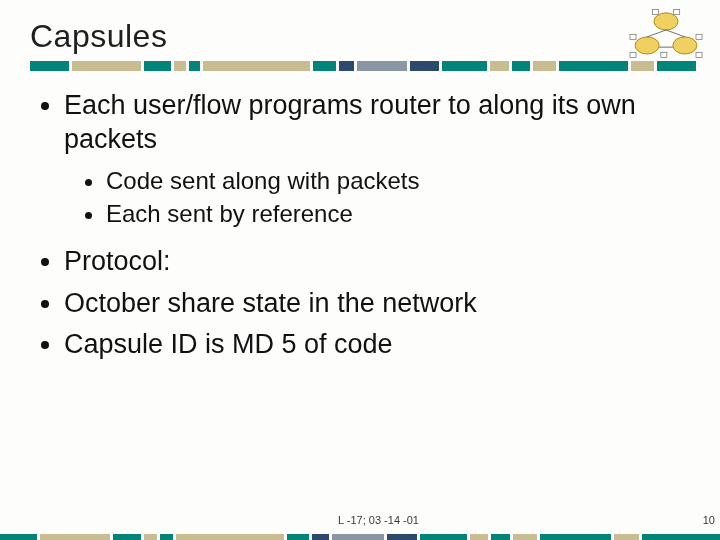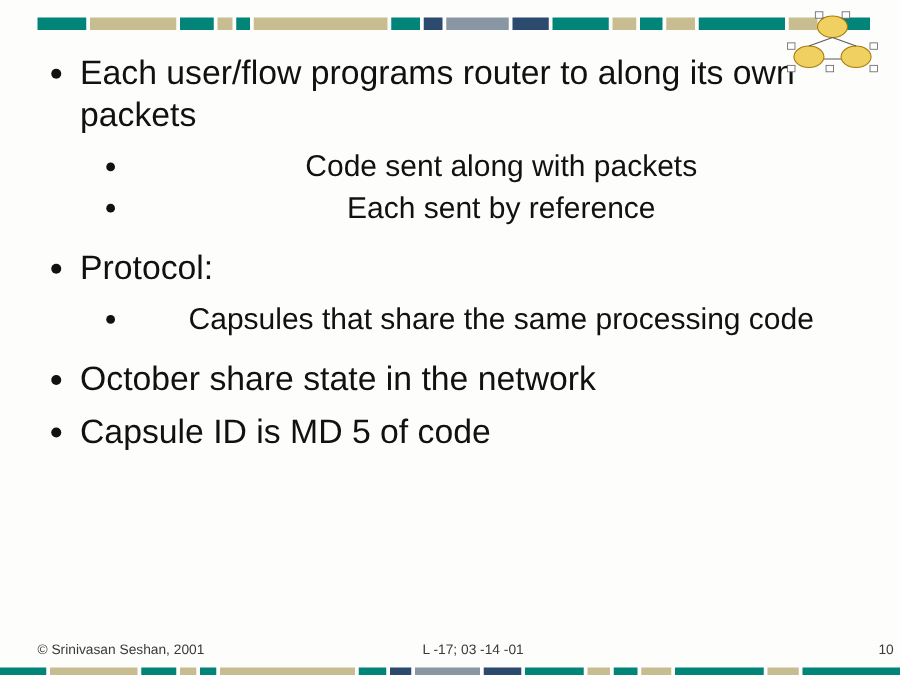--- a/index.html
+++ b/index.html
@@ -17,21 +17,21 @@
     position:relative;
     overflow:hidden;
   }
   .slide { box-sizing:border-box; width:100%; height:100%; padding:14px 24px 30px 30px; }
   .title { font-size:32px; font-weight:400; letter-spacing:0.5px; margin:4px 0 6px 0; color:#1f1f1f; }
   .divider { display:flex; height:10px; gap:3px; margin-bottom:18px; }
   .divider span { display:block; height:100%; }
   .footer-bar { position:absolute; left:0; right:0; bottom:0; height:6px; display:flex; gap:3px; }
   .footer-bar span { display:block; height:100%; }
   .body ul { list-style-type: disc; margin:0; padding:0 0 0 34px; }
-  .body ul ul { padding-left:42px; margin:8px 0 16px 0;text-align:center; }
+  .body ul ul { padding-left:42px; margin:8px 0 16px 0; }
   .body li.big { font-size:27px; line-height:1.25; margin:0 0 8px 0; }
   .body li.sub { font-size:24px; line-height:1.3; margin:2px 0; }
   .graphic { position:absolute; top:6px; right:10px; width:88px; height:60px; }
   .graphic svg { width:100%; height:100%; }
   .footer-text { position:absolute; bottom:14px; font-size:11px; color:#3a3a3a; }
   .footer-text.left   { left:30px; }
   .footer-text.center { left:0; right:0; text-align:center;padding-left:37px; }
   .footer-text.right  { right:5px;text-align:right; }
 </style>
 </head>
@@ -56,20 +56,21 @@
           <rect x="59" y="4" width="7" height="6"></rect>
         <rect x="8" y="33" width="7" height="6"></rect>
           <rect x="8" y="54" width="7" height="6"></rect>
         <rect x="44" y="54" width="7" height="6"></rect>
         <rect x="85" y="33" width="7" height="6"></rect>
           <rect x="85" y="54" width="7" height="6"></rect>
       </g>
     </svg>
   </div>
 
+  <h1 class="title">Capsules</h1>
 
   <div class="divider">
     <span style="background:var(--teal);  width:40px"></span>
     <span style="background:var(--tan);   width:72px"></span>
     <span style="background:var(--teal);  width:28px"></span>
     <span style="background:var(--tan);   width:12px"></span>
     <span style="background:var(--teal);  width:12px"></span>
     <span style="background:var(--tan);   width:110px"></span>
     <span style="background:var(--teal);  width:24px"></span>
     <span style="background:var(--navy);  width:16px"></span>
@@ -85,29 +86,25 @@
   </div>
 
   <div class="body">
     <ul>
       <li class="big">Each user/flow programs router to along its own packets</li>
         <ul>
           <li class="sub">Code sent along with packets</li>
           <li class="sub">Each sent by reference</li>
         </ul>
       <li class="big">Protocol:</li>
-        <ul>
-          <li class="sub">Capsules that share the same processing code</li>
-        </ul>
       <li class="big">October share state in the network</li>
       <li class="big">Capsule ID is MD 5 of code</li>
     </ul>
   </div>
 
-  <div class="footer-text left">© Srinivasan Seshan, 2001</div>
   <div class="footer-text center">L -17; 03 -14 -01</div>
   <div class="footer-text right">10</div>
 
 </div>
 
 <div class="footer-bar">
   <span style="background:var(--teal);  width:40px"></span>
   <span style="background:var(--tan);   width:75px"></span>
   <span style="background:var(--teal);  width:30px"></span>
   <span style="background:var(--tan);   width:14px"></span>

